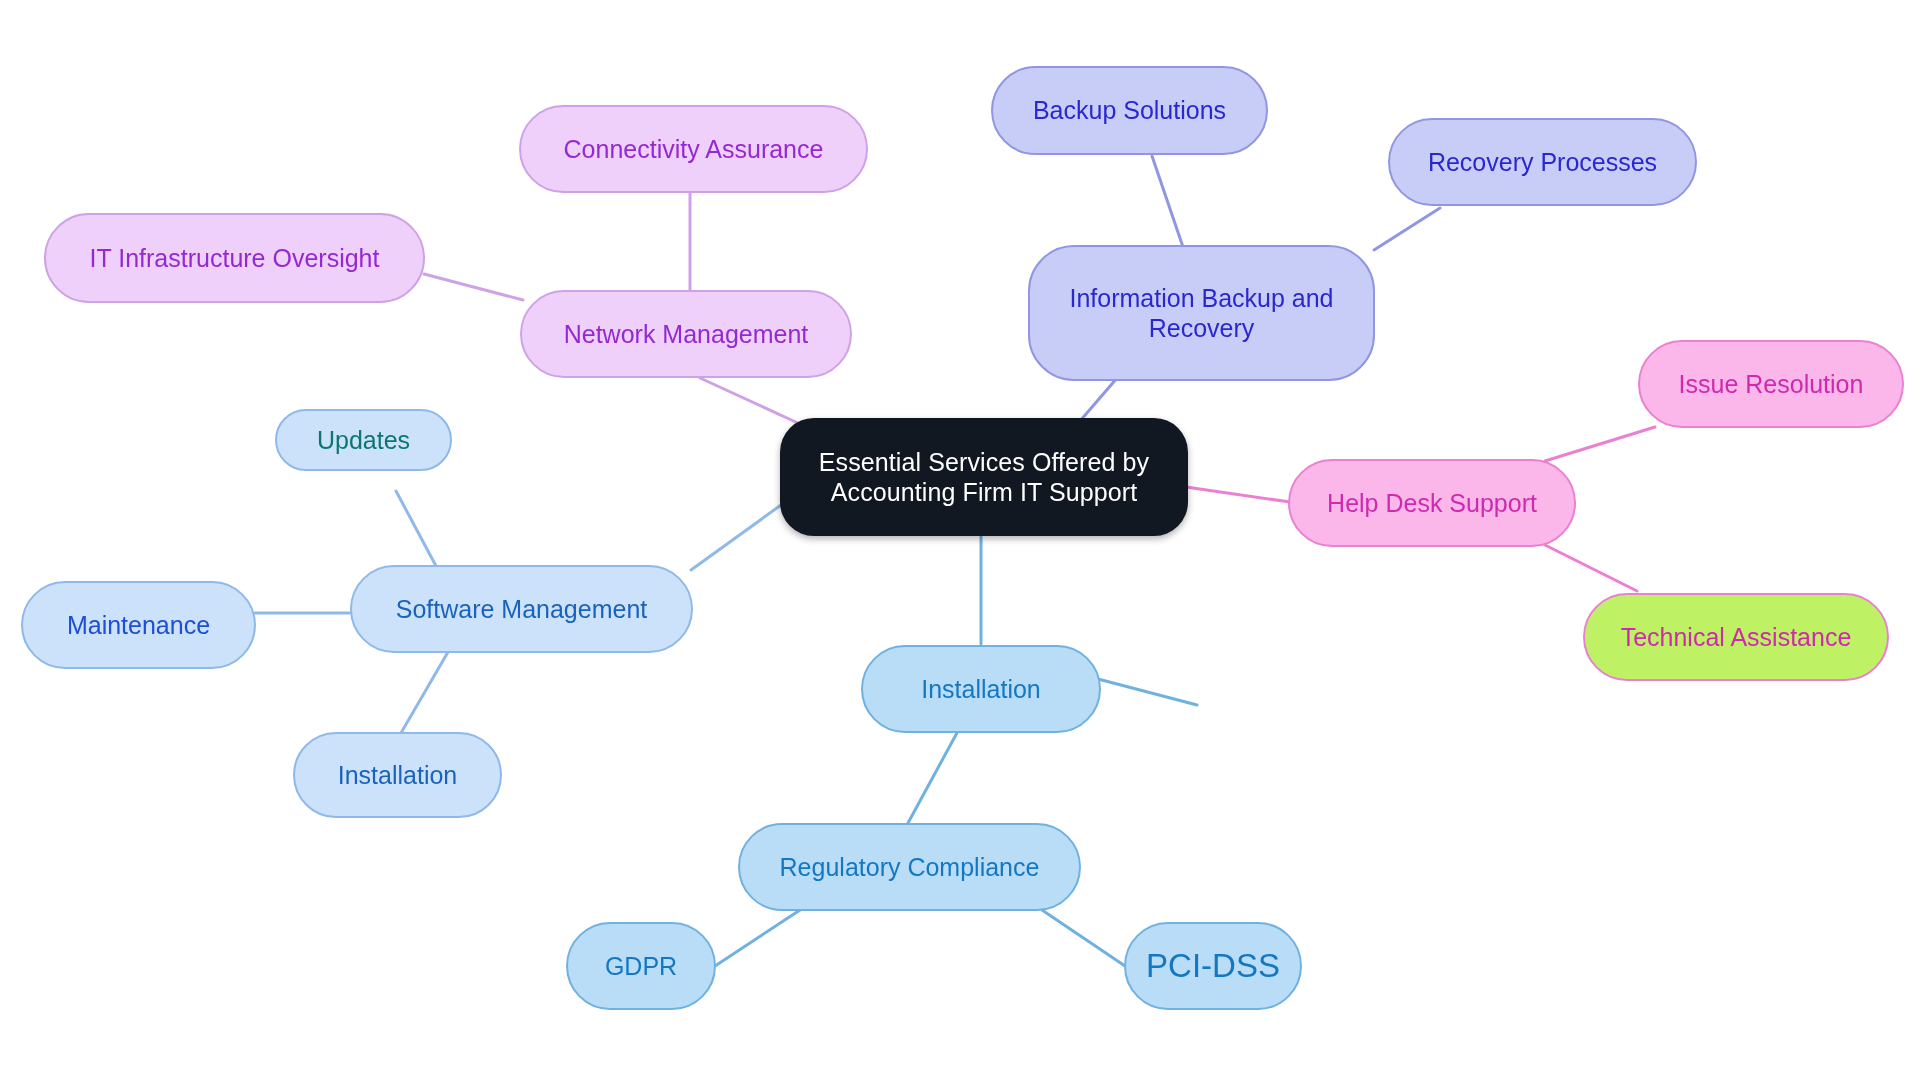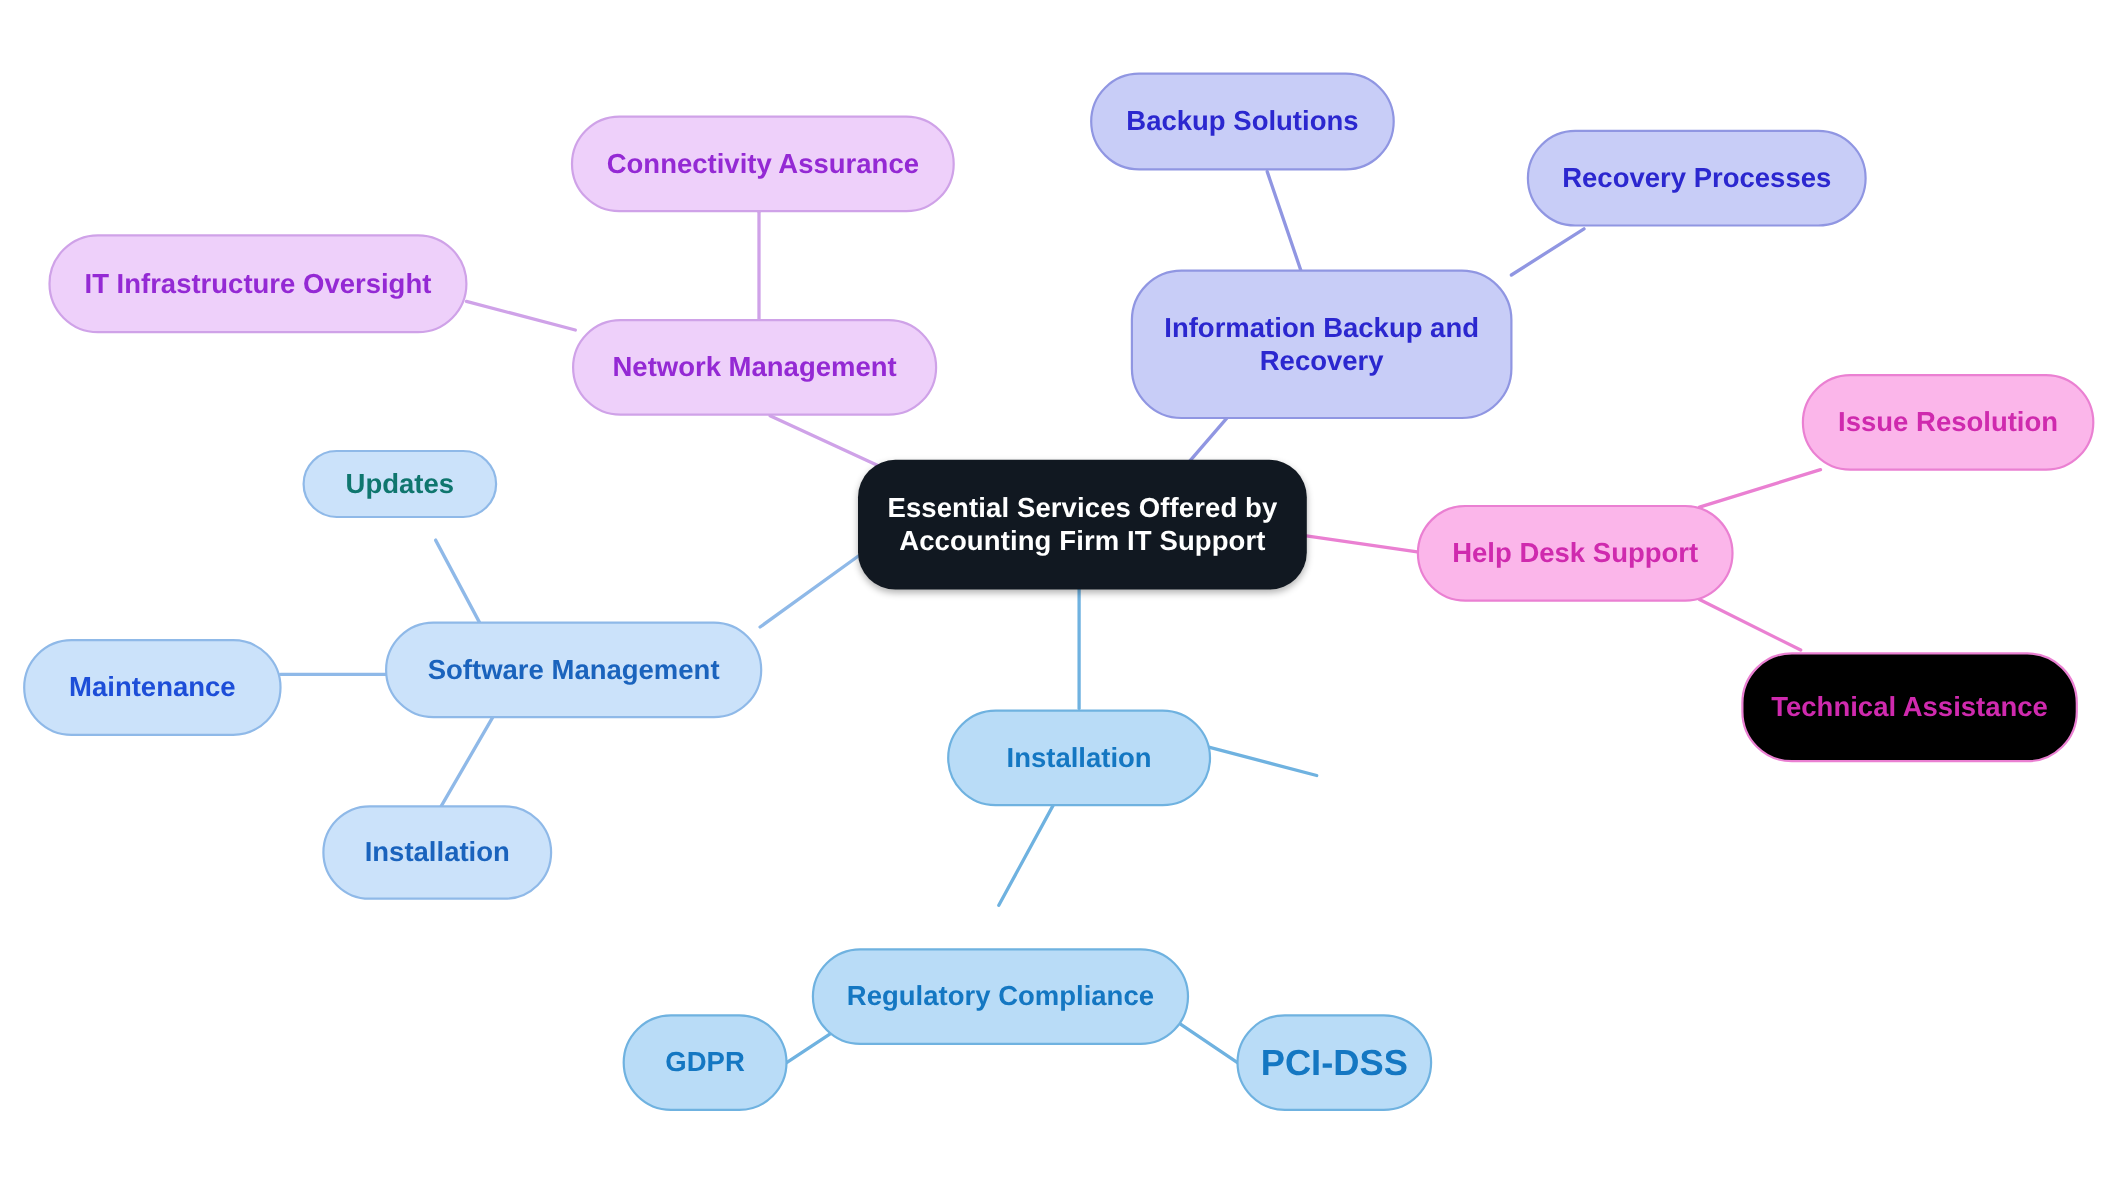--- a/index.html
+++ b/index.html
@@ -33,21 +33,20 @@
     display: flex;
     align-items: center;
     justify-content: center;
     text-align: center;
     border-radius: 46px;
     border-style: solid;
     border-width: 2px;
     line-height: 1.22;
     white-space: pre-line;
     padding: 4px 14px;
-    font-weight: bold;
   }
   .node.root {
     border-radius: 34px;
     border-width: 0;
     box-shadow: 0 3px 7px rgba(0,0,0,0.30);
     letter-spacing: 0.1px;
   }
 </style>
 </head>
 <body>
@@ -77,22 +76,22 @@
 Accounting Firm IT Support</div>
     <div class="node" style="left: 520px; top: 290px; width: 332px; height: 88px; font-size: 25px; background: rgb(238, 208, 250); color: rgb(148, 41, 212); border-color: rgb(207, 162, 232);">Network Management</div>
     <div class="node" style="left: 44px; top: 213px; width: 381px; height: 90px; font-size: 25px; background: rgb(238, 208, 250); color: rgb(148, 41, 212); border-color: rgb(207, 162, 232);">IT Infrastructure Oversight</div>
     <div class="node" style="left: 519px; top: 105px; width: 349px; height: 88px; font-size: 25px; background: rgb(238, 208, 250); color: rgb(148, 41, 212); border-color: rgb(207, 162, 232);">Connectivity Assurance</div>
     <div class="node" style="left: 1028px; top: 245px; width: 347px; height: 136px; font-size: 25px; background: rgb(200, 205, 247); color: rgb(43, 39, 207); border-color: rgb(144, 150, 226);">Information Backup and
 Recovery</div>
     <div class="node" style="left: 991px; top: 66px; width: 277px; height: 89px; font-size: 25px; background: rgb(200, 205, 247); color: rgb(43, 39, 207); border-color: rgb(144, 150, 226);">Backup Solutions</div>
     <div class="node" style="left: 1388px; top: 118px; width: 309px; height: 88px; font-size: 25px; background: rgb(200, 205, 247); color: rgb(43, 39, 207); border-color: rgb(144, 150, 226);">Recovery Processes</div>
     <div class="node" style="left: 1288px; top: 459px; width: 288px; height: 88px; font-size: 25px; background: rgb(251, 182, 234); color: rgb(207, 42, 174); border-color: rgb(234, 128, 210);">Help Desk Support</div>
     <div class="node" style="left: 1638px; top: 340px; width: 266px; height: 88px; font-size: 25px; background: rgb(251, 182, 234); color: rgb(207, 42, 174); border-color: rgb(234, 128, 210);">Issue Resolution</div>
-    <div class="node" style="left: 1583px; top: 593px; width: 306px; height: 100px; font-size: 25px; background: #000000; color: rgb(207, 42, 174); border-color: rgb(234, 128, 210);">Technical Assistance</div>
+    <div class="node" style="left: 1583px; top: 593px; width: 306px; height: 88px; font-size: 25px; background: #bef264; color: rgb(207, 42, 174); border-color: rgb(234, 128, 210);">Technical Assistance</div>
     <div class="node" style="left: 350px; top: 565px; width: 343px; height: 88px; font-size: 25px; background: rgb(203, 226, 250); color: rgb(26, 99, 189); border-color: rgb(143, 185, 232);">Software Management</div>
     <div class="node" style="left: 275px; top: 409px; width: 177px; height: 62px; font-size: 25px; background: rgb(203, 226, 250); color: #0f766e; border-color: rgb(143, 185, 232);">Updates</div>
     <div class="node" style="left: 21px; top: 581px; width: 235px; height: 88px; font-size: 25px; background: rgb(203, 226, 250); color: #1d4ed8; border-color: rgb(143, 185, 232);">Maintenance</div>
     <div class="node" style="left: 293px; top: 732px; width: 209px; height: 86px; font-size: 25px; background: rgb(203, 226, 250); color: rgb(26, 99, 189); border-color: rgb(143, 185, 232);">Installation</div>
     <div class="node" style="left: 861px; top: 645px; width: 240px; height: 88px; font-size: 25px; background: rgb(185, 220, 247); color: rgb(20, 119, 194); border-color: rgb(111, 178, 224);">Installation</div>
-    <div class="node" style="left: 738px; top: 823px; width: 343px; height: 88px; font-size: 25px; background: rgb(185, 220, 247); color: rgb(20, 119, 194); border-color: rgb(111, 178, 224); margin-top: 39px;">Regulatory Compliance</div>
+    <div class="node" style="left: 738px; top: 823px; width: 343px; height: 88px; font-size: 25px; background: rgb(185, 220, 247); color: rgb(20, 119, 194); border-color: rgb(111, 178, 224);">Regulatory Compliance</div>
     <div class="node" style="left: 566px; top: 922px; width: 150px; height: 88px; font-size: 25px; background: rgb(185, 220, 247); color: rgb(20, 119, 194); border-color: rgb(111, 178, 224);">GDPR</div>
     <div class="node" style="left: 1124px; top: 922px; width: 178px; height: 88px; font-size: 33px; background: rgb(185, 220, 247); color: rgb(20, 119, 194); border-color: rgb(111, 178, 224);">PCI-DSS</div>
   </div>
 
 </body></html>

